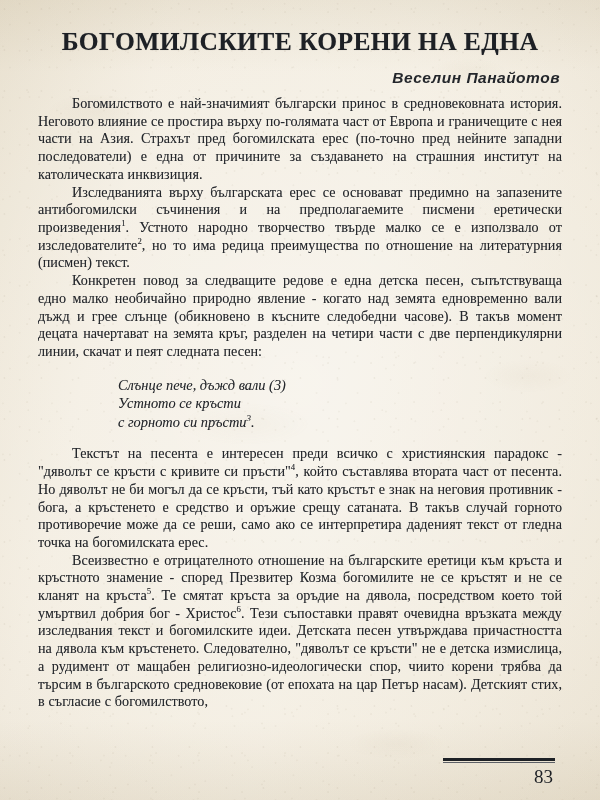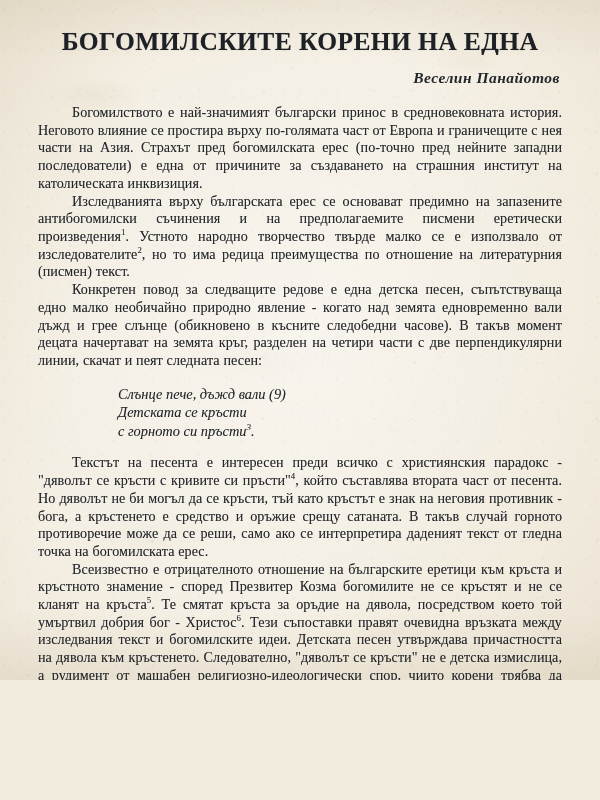--- a/index.html
+++ b/index.html
@@ -14,21 +14,21 @@
     background: #f1ebdd;
     font-family: "Liberation Serif", "DejaVu Serif", serif;
     color: #23262b;
     -webkit-font-smoothing: antialiased;
   }
 
   
   .page {
     position: relative;
     width: 600px;
-    height: 680px;
+    height: 800px;
     box-sizing: border-box;
     padding: 0;
     background-color: #f2ece0;
     background-image:
       radial-gradient(ellipse 120% 95% at 50% 48%,
           rgba(255,255,255,0.40) 0%,
           rgba(255,252,244,0.12) 48%,
           rgba(196,182,155,0.16) 82%,
           rgba(168,152,122,0.30) 100%),
       linear-gradient(103deg,
@@ -96,32 +96,32 @@
     line-height: 1.18;
     letter-spacing: 0.4px;
     color: #1d2025;
     text-shadow: 0 0 0.7px rgba(35,38,43,0.42);
   }
   .title .line2 { display: block; }
 
   .byline {
     margin: 12px 0 0 0;
     text-align: right;
-    font-family: Liberation Serif, serif;
+    font-family: Liberation Sans, sans-serif;
     font-style: italic;
     font-weight: 700;
     font-size: 15.5px;
     letter-spacing: 0.5px;
     color: #23262b;
     padding-right: 2px;
   }
 
   
   .body {
-    margin-top: 17px;
+    margin-top: 8px;
   }
   p.para {
     margin: 0;
     text-indent: 34px;
     text-align: justify;
     font-size: 14.15px;
     line-height: 17.7px;
     letter-spacing: 0.04px;
     color: #23262b;
     word-spacing: 0.2px;
@@ -196,29 +196,33 @@
 
       <p class="para">
         <span>Изследванията върху българската ерес се основават предимно на запазените антибогомилски съчинения и на предполагаемите писмени еретически произведения</span><sup>1</sup><span>. Устното народно творчество твърде малко се е използвало от изследователите</span><sup>2</sup><span>, но то има редица преимущества по отношение на литературния (писмен) текст.</span>
       </p>
 
       <p class="para">
         <span>Конкретен повод за следващите редове е една детска песен, съпътствуваща едно малко необичайно природно явление - когато над земята едновременно вали дъжд и грее слънце (обикновено в късните следобедни часове). В такъв момент децата начертават на земята кръг, разделен на четири части с две перпендикулярни линии, скачат и пеят следната песен:</span>
       </p>
 
       <div class="verse">
-        <span class="vline">Слънце пече, дъжд вали (9)</span>
-        <span class="vline">Детската се кръсти</span>
+        <span class="vline">Слънце пече, дъжд вали (3)</span>
+        <span class="vline">Устното се кръсти</span>
         <span class="vline"><span>с горното си пръсти</span><sup>3</sup><span>.</span></span>
       </div>
 
       <p class="para">
         <span>Текстът на песента е интересен преди всичко с християнския парадокс - "дяволът се кръсти с кривите си пръсти"</span><sup>4</sup><span>, който съставлява втората част от песента. Но дяволът не би могъл да се кръсти, тъй като кръстът е знак на неговия противник - бога, а кръстенето е средство и оръжие срещу сатаната. В такъв случай горното противоречие може да се реши, само ако се интерпретира даденият текст от гледна точка на богомилската ерес.</span>
       </p>
 
       <p class="para">
         <span>Всеизвестно е отрицателното отношение на българските еретици към кръста и кръстното знамение - според Презвитер Козма богомилите не се кръстят и не се кланят на кръста</span><sup>5</sup><span>. Те смятат кръста за оръдие на дявола, посредством което той умъртвил добрия бог - Христос</span><sup>6</sup><span>. Тези съпоставки правят очевидна връзката между изследвания текст и богомилските идеи. Детската песен утвърждава причастността на дявола към кръстенето. Следователно, "дяволът се кръсти" не е детска измислица, а рудимент от мащабен религиозно-идеологически спор, чиито корени трябва да търсим в българското средновековие (от епохата на цар Петър насам). Детският стих, в съгласие с богомилството,</span>
       </p>
 
     </div>
   </div>
 
+  <div class="footer">
+    <div class="footer-rule"></div>
+    <div class="page-number">83</div>
+  </div>
 </div>
 
 </body></html>

